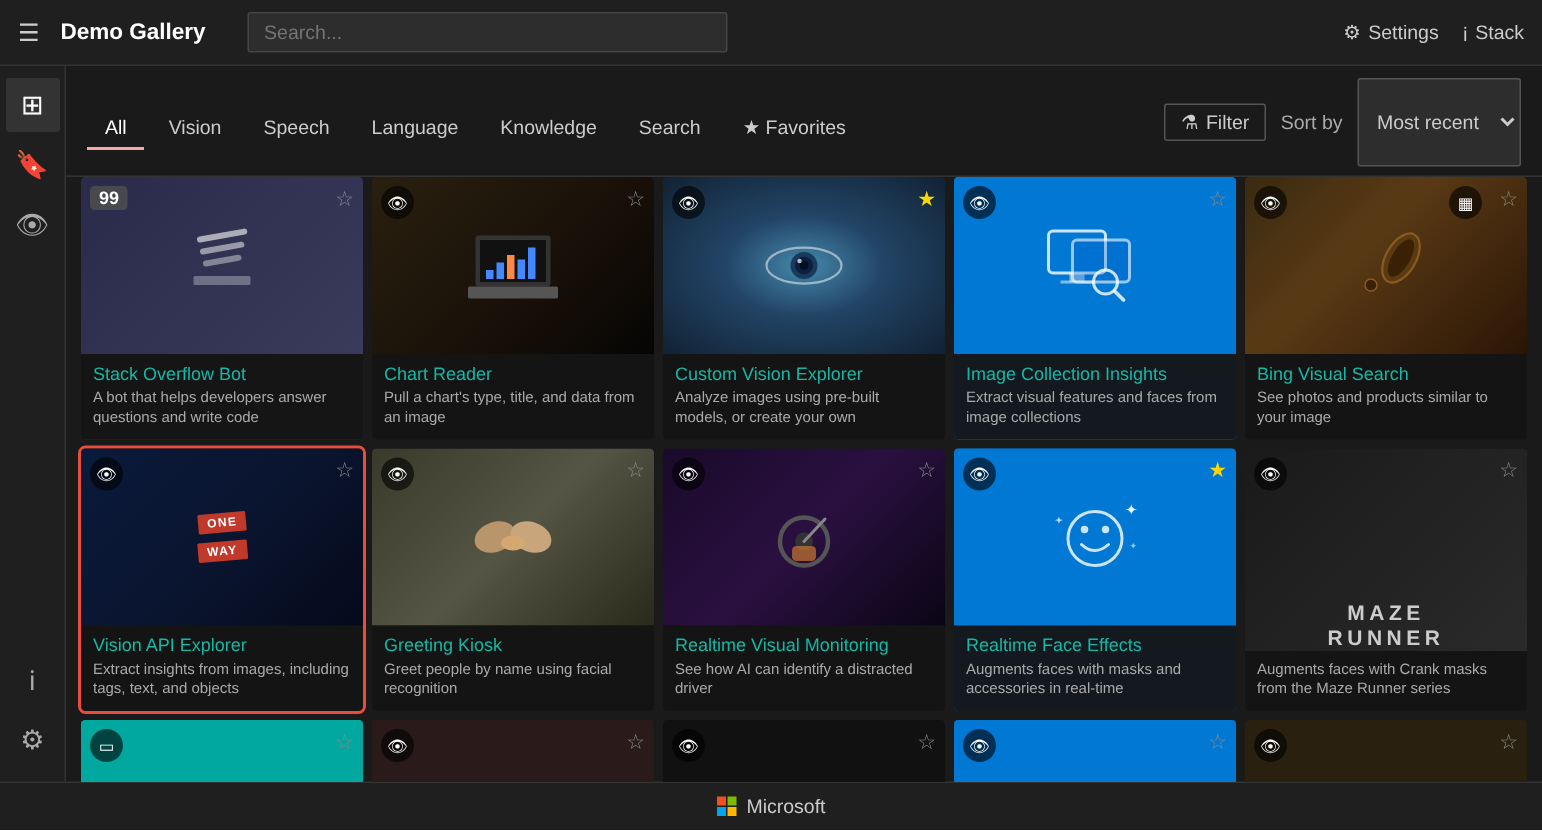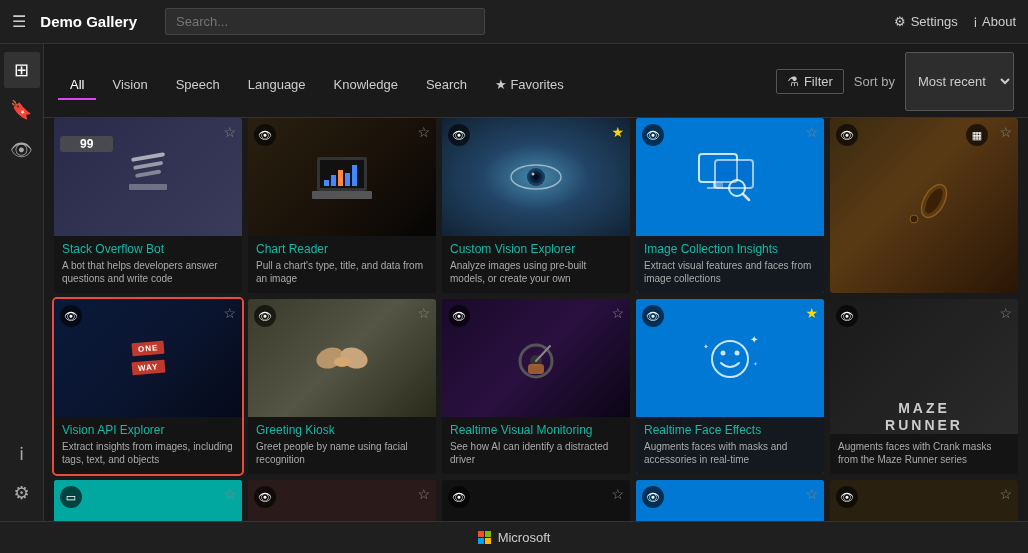--- a/index.html
+++ b/index.html
@@ -125,21 +125,21 @@
     .nav-tab {
       padding: 6px 12px;
       font-size: 13px;
       color: #ccc;
       cursor: pointer;
       border-bottom: 2px solid transparent;
       margin-bottom: -1px;
     }
     .nav-tab.active {
       color: #fff;
-      border-bottom: 2px solid #d946ef;
+      border-bottom: 2px solid #fca5a5;
     }
     .nav-tab.favorites { color: #ccc; }
     .filter-btn {
       display: flex;
       align-items: center;
       gap: 5px;
       background: none;
       border: 1px solid #555;
       border-radius: 2px;
       color: #ccc;
@@ -266,25 +266,25 @@
     
     .thumb-icon {
       color: rgba(255,255,255,0.8);
       font-size: 36px;
       text-align: center;
     }
 
     
     .number-badge {
       position: absolute;
-      top: 18px;
+      top: 6px;
       left: 6px;
       background: rgba(80,80,80,0.8);
       border-radius: 3px;
-      padding: 1px 20px;
+      padding: 1px 6px;
       font-size: 12px;
       font-weight: 700;
     }
 
     
     .footer {
       height: 32px;
       background: #1f1f1f;
       border-top: 1px solid #333;
       display: flex;
@@ -400,21 +400,21 @@
   <span class="hamburger-icon">☰</span>
   <span class="app-title">Demo Gallery</span>
   <input class="search-bar" type="text" placeholder="Search..." style="">
   <div class="header-right">
     <button class="header-btn">
       <span>⚙</span>
       <span>Settings</span>
     </button>
     <button class="header-btn">
       <span>ℹ</span>
-      <span>About</span>
+      <span>Stack</span>
     </button>
   </div>
 </div>
 
 <div class="main-layout">
 
   <div class="sidebar">
     <div class="sidebar-item active">⊞</div>
     <div class="sidebar-item">🔖</div>
     <div class="sidebar-item">👁</div>
@@ -543,20 +543,24 @@
             <ellipse cx="35" cy="20" rx="10" ry="18" fill="#5a3a10" stroke="#8a5a20" stroke-width="1.5" transform="rotate(30 35 20)"></ellipse>
             <ellipse cx="35" cy="20" rx="6" ry="14" fill="#3a2005" transform="rotate(30 35 20)"></ellipse>
             <circle cx="15" cy="38" r="4" fill="#3a2005" stroke="#8a5a20" stroke-width="1"></circle>
           </svg>
         </div>
         <div class="card-badge">
           <span class="icon-eye">👁</span>
         </div>
         <div class="card-badge-right">▦</div>
         <span class="card-favorite">☆</span>
+        <div class="card-info">
+          <div class="card-title">Bing Visual Search</div>
+          <div class="card-desc">See photos and products similar to your image</div>
+        </div>
       </div>
 
       <div class="card selected">
         <div class="card-image photo-sign">
           <div style="display:flex;flex-direction:column;align-items:center;gap:2px;">
             <div class="sign-street">ONE</div>
             <div class="sign-street">WAY</div>
           </div>
         </div>
         <div class="card-badge">

